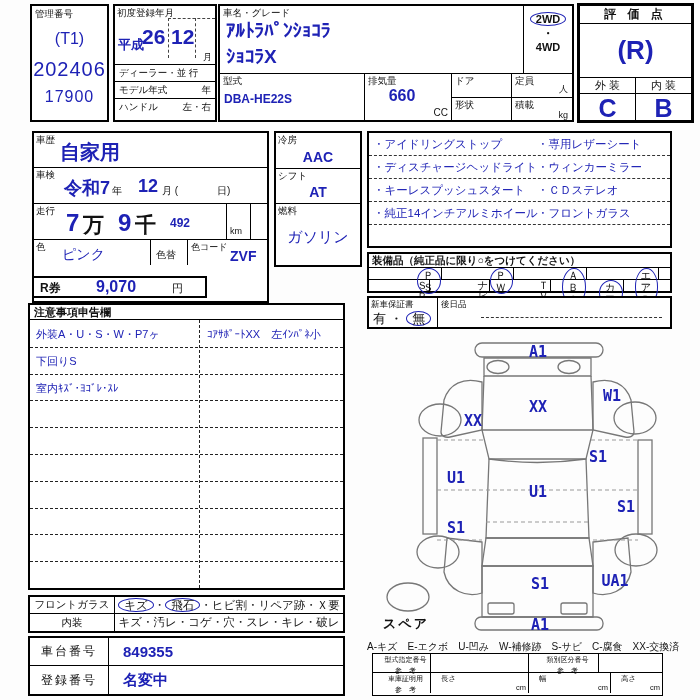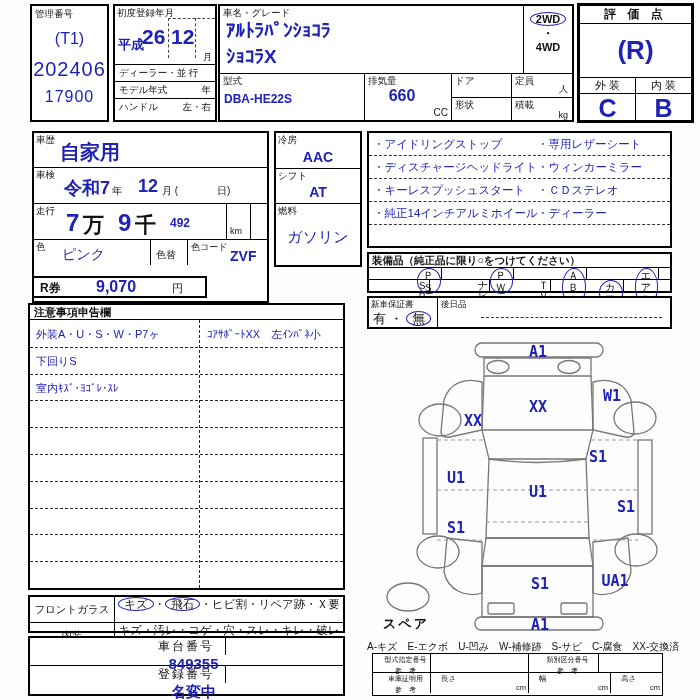--- a/index.html
+++ b/index.html
@@ -37,25 +37,25 @@
   .sitem{position:absolute;top:4px;font-size:11.5px;color:var(--ink);white-space:nowrap;}
   .sitem.c0{left:4px}.sitem.c1{left:168px}
   
   .erow{display:flex;height:11px;align-items:center;}
   .ecell{width:60px;border-right:1px solid #000;text-align:center;font-size:10.5px;letter-spacing:1px;height:100%;line-height:11px;box-sizing:border-box;margin-left:48px;}
   .ecell:last-child{border-right:none;}
   
   .ndash{position:absolute;left:0;right:0;border-top:1px dashed #222;height:0;}
   .nrow{position:absolute;font-size:11px;color:var(--ink);white-space:nowrap;}
   
-  .grow{height:26px;display:flex;align-items:flex-start;box-sizing:border-box;}
+  .grow{height:17px;display:flex;align-items:center;box-sizing:border-box;}
   .gl{width:84px;border-right:1px solid #000;text-align:center;font-size:10.5px;height:100%;display:flex;align-items:center;justify-content:center;}
   .gv{flex:1;text-align:center;font-size:11.5px;white-space:nowrap;}
   
-  .idrow{height:27px;display:flex;align-items:center;box-sizing:border-box;flex-direction:column;}
+  .idrow{height:27px;display:flex;align-items:center;box-sizing:border-box;}
   .idl{width:78px;border-right:1px solid #000;height:100%;display:flex;align-items:center;justify-content:center;font-size:12px;letter-spacing:2px;}
   .idv{flex:1;padding-left:14px;font-size:15px;font-weight:bold;color:var(--ink);}
   
   #diag path,#diag rect,#diag ellipse{fill:none;stroke:#777;stroke-width:1.3;}
   #diag .dash{stroke:#999;stroke-dasharray:4 3;stroke-width:1;}
   #diag text{fill:var(--ink);font:bold 15px "DejaVu Sans Mono",monospace;text-anchor:middle;}
   #diag #spare-text{fill:#111;font:bold 13px "Liberation Sans",sans-serif;letter-spacing:2px;text-anchor:middle;}
   
   .btr{display:flex;box-sizing:border-box;}
   .btc{border-right:1px solid #000;box-sizing:border-box;position:relative;font-size:7px;line-height:1.25;margin-left:8px;}
@@ -220,21 +220,21 @@
         <div class="srow">
           <span class="sitem c0">・ディスチャージヘッドライト</span>
           <span class="sitem c1">・ウィンカーミラー</span>
         </div>
         <div class="srow">
           <span class="sitem c0">・キーレスプッシュスタート</span>
           <span class="sitem c1">・ＣＤステレオ</span>
         </div>
         <div class="srow">
           <span class="sitem c0">・純正14インチアルミホイール</span>
-          <span class="sitem c1">・ディーラー</span>
+          <span class="sitem c1">・フロントガラス</span>
         </div>
       </div>
   </div>
 
   <div class="box" id="b-equip">
     <div style="height:13px;border-bottom:1px solid #000;font-size:10.5px;font-weight:bold;padding-left:3px;line-height:13px">装備品（純正品に限り○をつけてください）</div>
     <div class="erow" id="equip-r1" style="border-bottom:1px solid #000">
         <div class="ecell"><span class="circ">ＰＳ</span></div>
         <div class="ecell"><span class="circ">ＰＷ</span></div>
         <div class="ecell"><span class="circ">ＡＢＳ</span></div>

